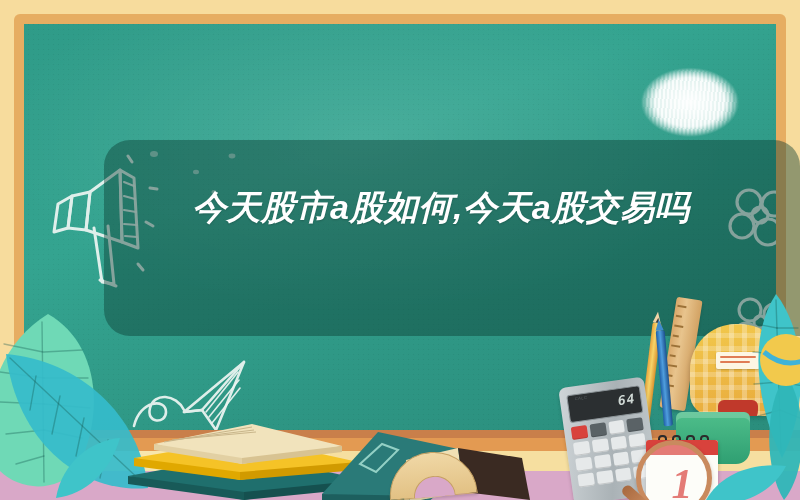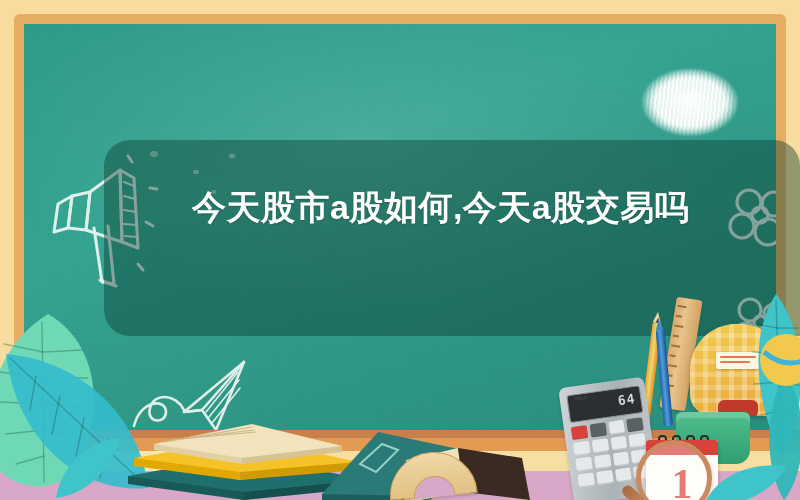--- a/index.html
+++ b/index.html
@@ -2,21 +2,21 @@
 <html lang="zh"><head>
 <meta charset="utf-8">
 <title>今天股市a股如何,今天a股交易吗</title>
 <style>
   html,body{margin:0;padding:0;}
   body{
     width:800px;height:500px;overflow:hidden;
     font-family:"Liberation Sans","DejaVu Sans",sans-serif;
     background:#f6d99a;
   }
-  #stage{position:relative;width:800px;height:500px;overflow:hidden;background:#f6d99a;}
+  #stage{position:relative;width:800px;height:500px;overflow:hidden;background:#f6d99a;font-style:italic;}
 
   
   .frame-outer{position:absolute;inset:0;background:#f7dc9d;}
   .frame-border{
     position:absolute;left:14px;top:14px;right:14px;bottom:0;
     background:#e6ad62;border-radius:6px 6px 0 0;
   }
 
   
   .board{

